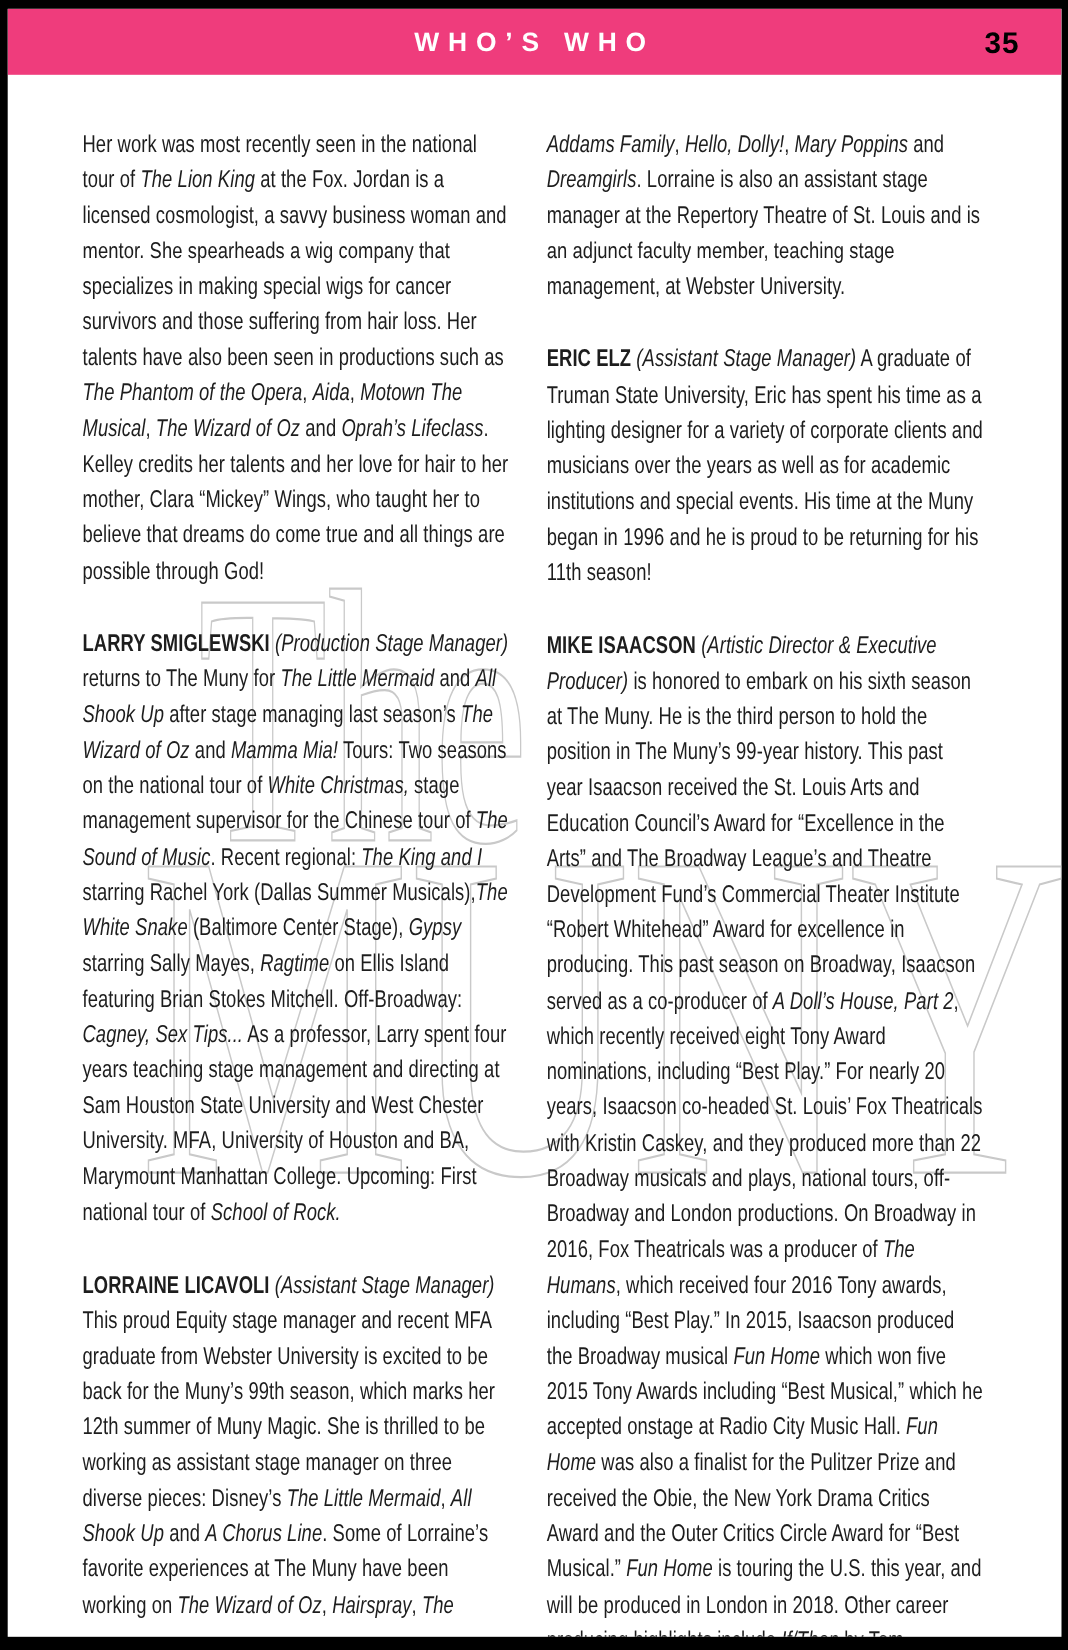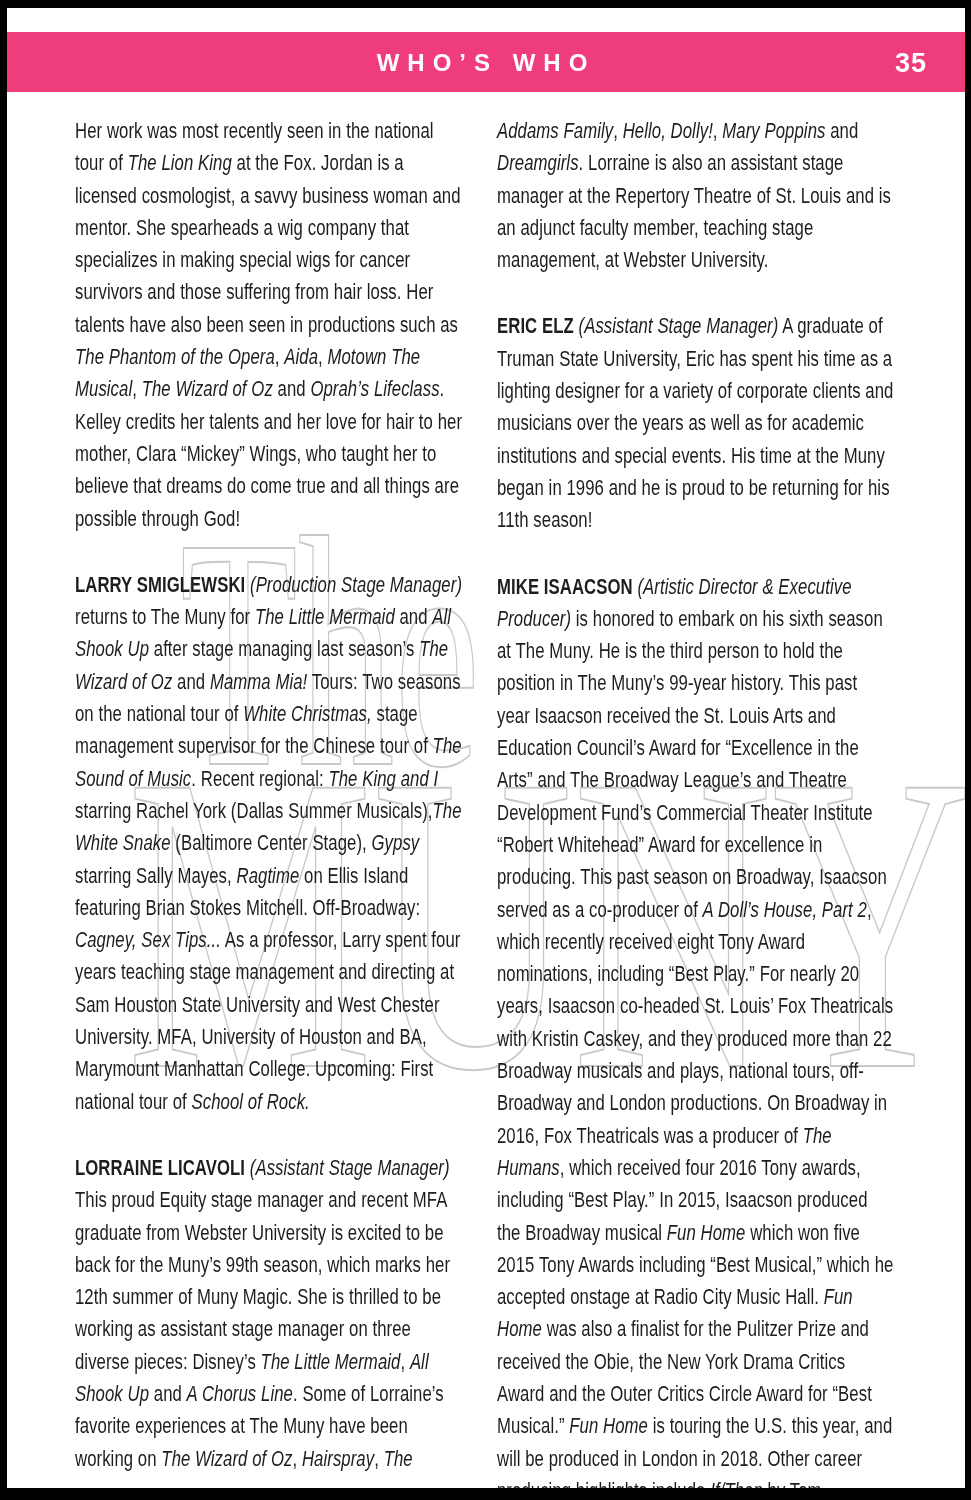--- a/index.html
+++ b/index.html
@@ -9,30 +9,29 @@
     font-family:"Liberation Sans",sans-serif;
     overflow:hidden;
   }
   .page{
     position:absolute;left:7px;top:8px;width:958px;height:1480px;
     background:#ffffff;overflow:hidden;
   }
   .header-bar{
     position:absolute;left:0;top:0;width:100%;height:60px;
     background:#EF3C7C;
-    margin-top:24px;
   }
   .page-title{
     position:absolute;left:50%;transform:translateX(-50%);top:0;
     line-height:62px;color:#ffffff;font-weight:bold;font-size:24px;
     letter-spacing:8px;white-space:nowrap;
   }
   .page-number{
     position:absolute;right:38px;top:0;line-height:62px;
-    color:#ffffff;font-weight:bold;font-size:27px;letter-spacing:1px;text-align:right;
+    color:#000000;font-weight:bold;font-size:27px;letter-spacing:1px;text-align:right;
   }
   .wm-svg{position:absolute;left:0;top:0;z-index:0;pointer-events:none;}
   .wm{fill:none;stroke-width:2px;font-family:"Liberation Serif",serif;}
   .col{
     position:absolute;z-index:1;top:107px;
     font-size:22px;line-height:32.3px;color:#1d1d1d;
     transform:scaleX(0.76);transform-origin:0 0;
     letter-spacing:0.1px;
   }
   #col-left{left:68px;width:513px;}

